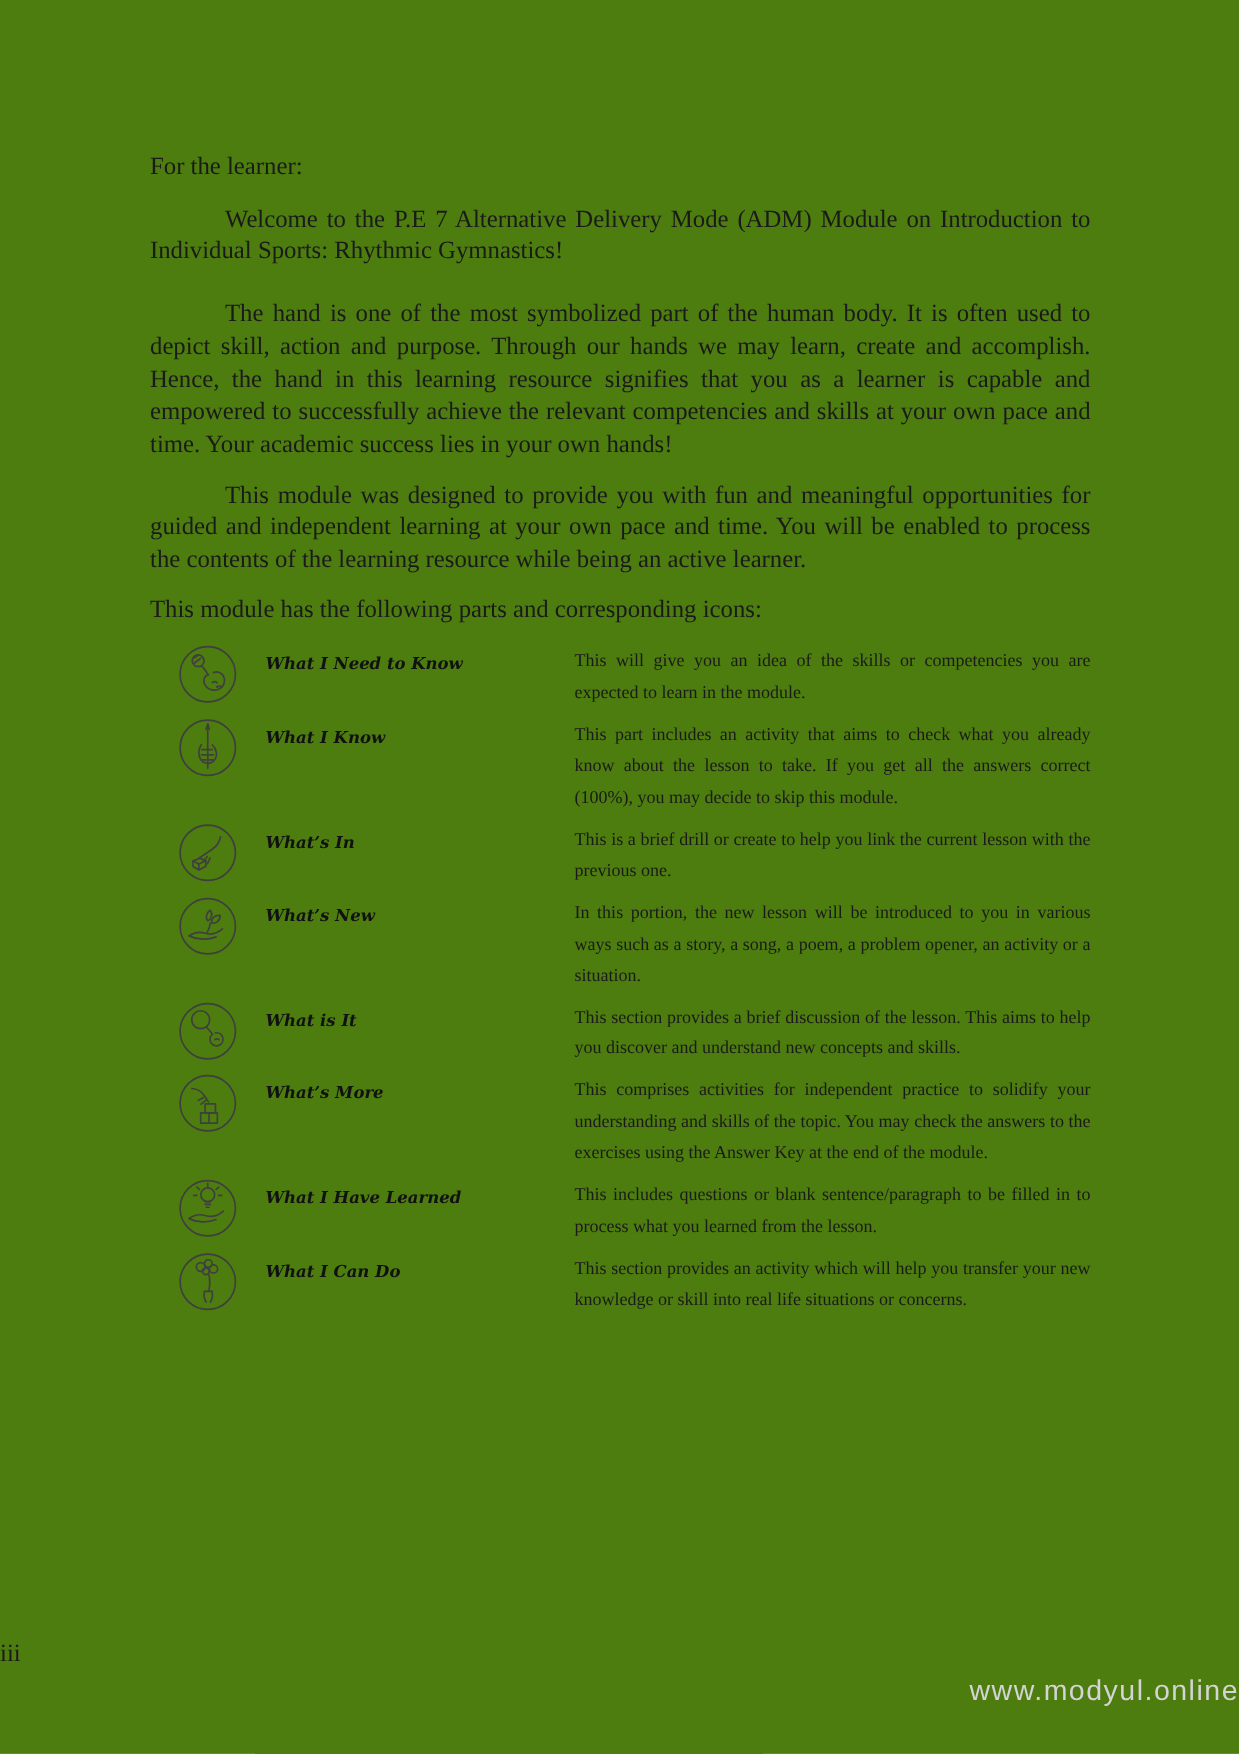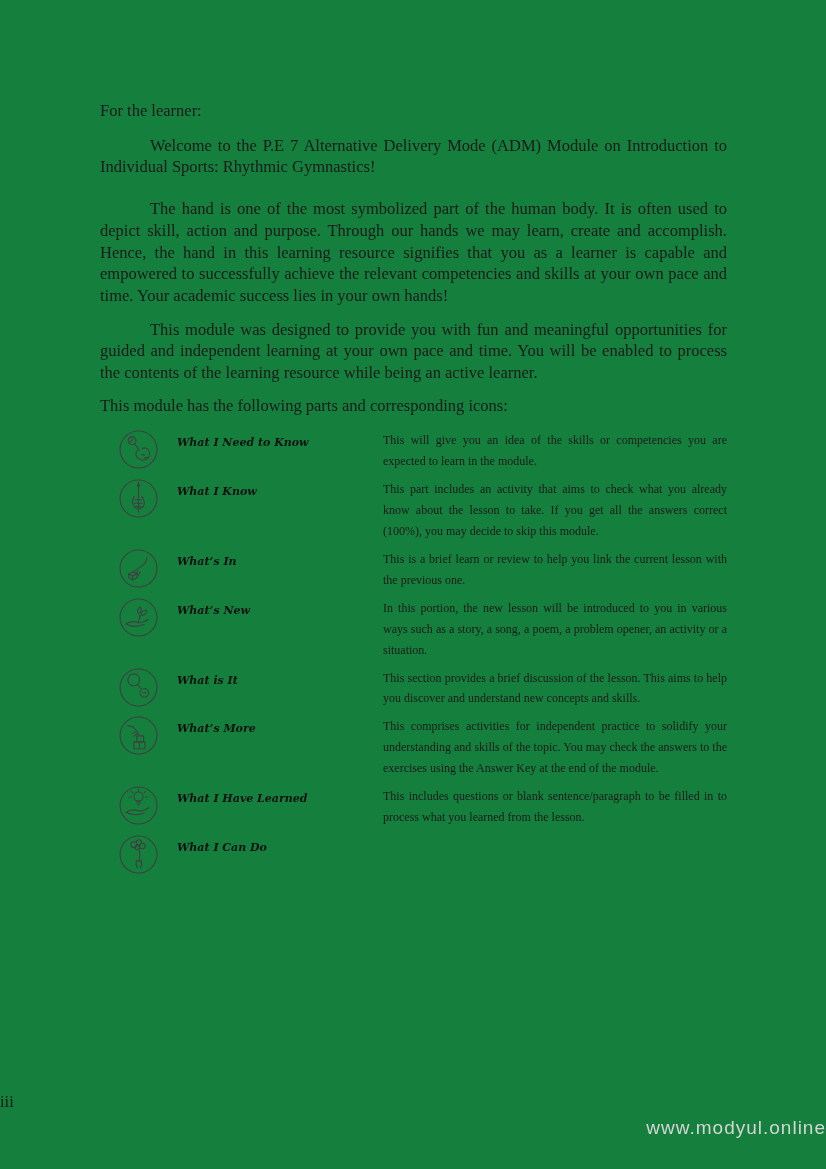--- a/index.html
+++ b/index.html
@@ -1,21 +1,21 @@
 <!DOCTYPE html>
 <html><head>
 <meta charset="utf-8">
 <style>
   html,body { margin:0; padding:0; background:#888; }
   .page {
     position: relative;
     width: 826px;
     height: 1169px;
     margin: 0 auto;
-    background: #15803d;
+    background: #4d7c0f;
     font-family: "Liberation Serif", serif;
     color: #1a1a1a;
     overflow: hidden;
   }
   .content {
     position: absolute;
     left: 100px;
     top: 100px;
     width: 627px;
   }
@@ -129,21 +129,21 @@
         <span class="icon-wrap">
           <svg viewBox="0 0 48 48">
             <circle cx="24" cy="24" r="21.6"></circle>
             <path d="M34 11.5c-.8 4-2.8 7.2-6 9.4l-6.4 4.4"></path>
             <path d="M21.6 25.3l-4.4 2.9M23.6 26.9l-3.2 4.2M25.8 28l-2 4.6"></path>
             <path d="M12.5 30.5l5.5-2.3 4.5 2-5.5 2.6z"></path>
             <path d="M12.5 30.5v4.2l4.6 2.8 5.4-2.9v-4.3M17 32.8v4.5"></path>
           </svg>
         </span>
         <span class="part-label">What’s In</span>
-        <span class="part-desc">This is a brief learn or review to help you link the current lesson with the previous one.</span>
+        <span class="part-desc">This is a brief drill or create to help you link the current lesson with the previous one.</span>
       </div>
 
       <div class="row">
         <span class="icon-wrap">
           <svg viewBox="0 0 48 48">
             <circle cx="24" cy="24" r="21.6"></circle>
             <path d="M25.8 11.5c-3 2.2-3.8 6-1.8 8.2 2.8-1.2 4.4-5.2 1.8-8.2z"></path>
             <path d="M33.5 15.5c-4-.4-7.2 2.6-6.4 5.8 3.2 1 7.2-2.2 6.4-5.8z"></path>
             <path d="M26 21.5c-.4 3-1.2 5.2-2.4 7.2"></path>
             <path d="M9.5 31.5c4.4-3.2 8.6-3.2 12.6-2 3.8 1.2 9 .2 13.4-3.4"></path>
@@ -205,20 +205,21 @@
             <circle cx="18.5" cy="12.5" r="3.4"></circle>
             <circle cx="24.5" cy="9.8" r="3"></circle>
             <circle cx="28.5" cy="14" r="3.2"></circle>
             <circle cx="22.5" cy="15.8" r="2.6"></circle>
             <path d="M25 18.5c.8 4.6.8 8.6-.2 12.6"></path>
             <path d="M21.5 31.5c-.8 2.8-.4 5.6 1.2 8.4M27.3 31.5c.8 2.8.4 5.6-1.2 8.4"></path>
             <path d="M21.5 31.5h5.8"></path>
           </svg>
         </span>
         <span class="part-label">What I Can Do</span>
+        <span class="part-desc">This section provides an activity which will help you transfer your new knowledge or skill into real life situations or concerns.</span>
       </div>
 
     </div>
   </div>
 
   <div class="page-number">iii</div>
   <div class="watermark">www.modyul.online</div>
 </div>
 
 </body></html>

